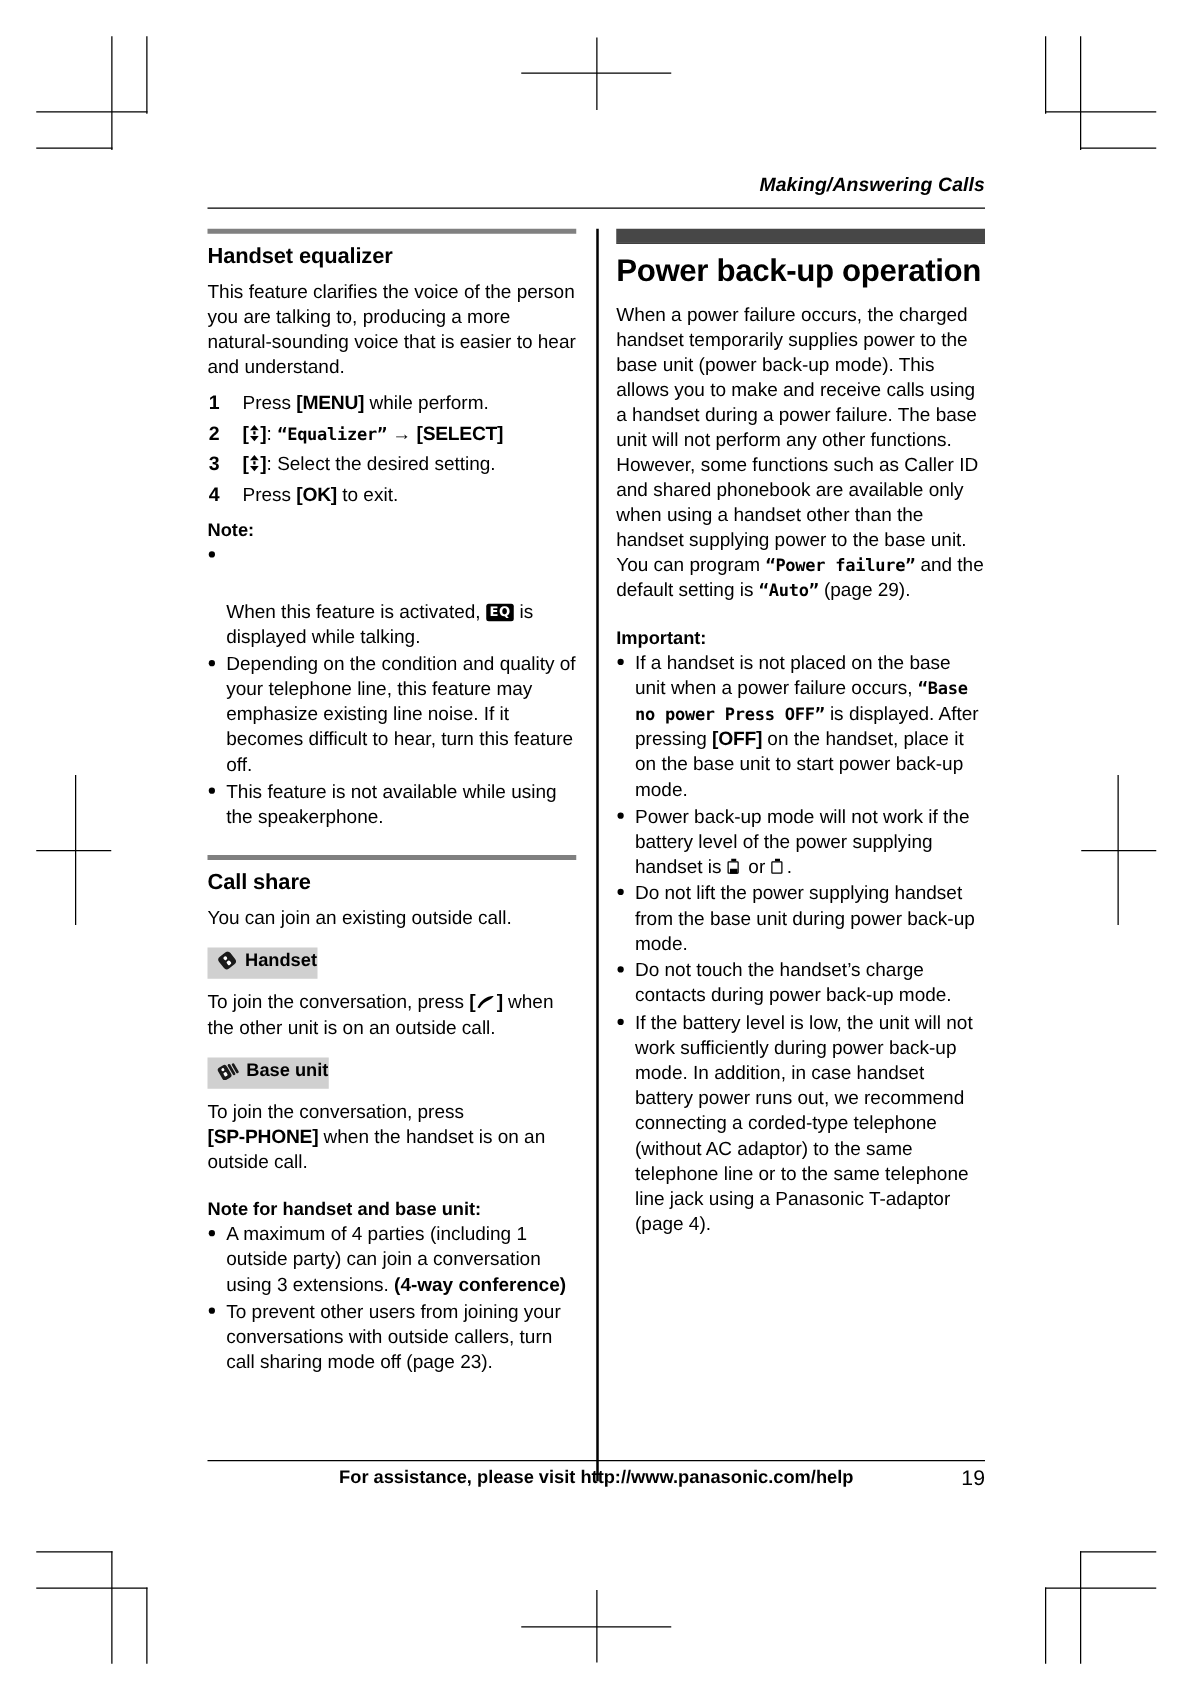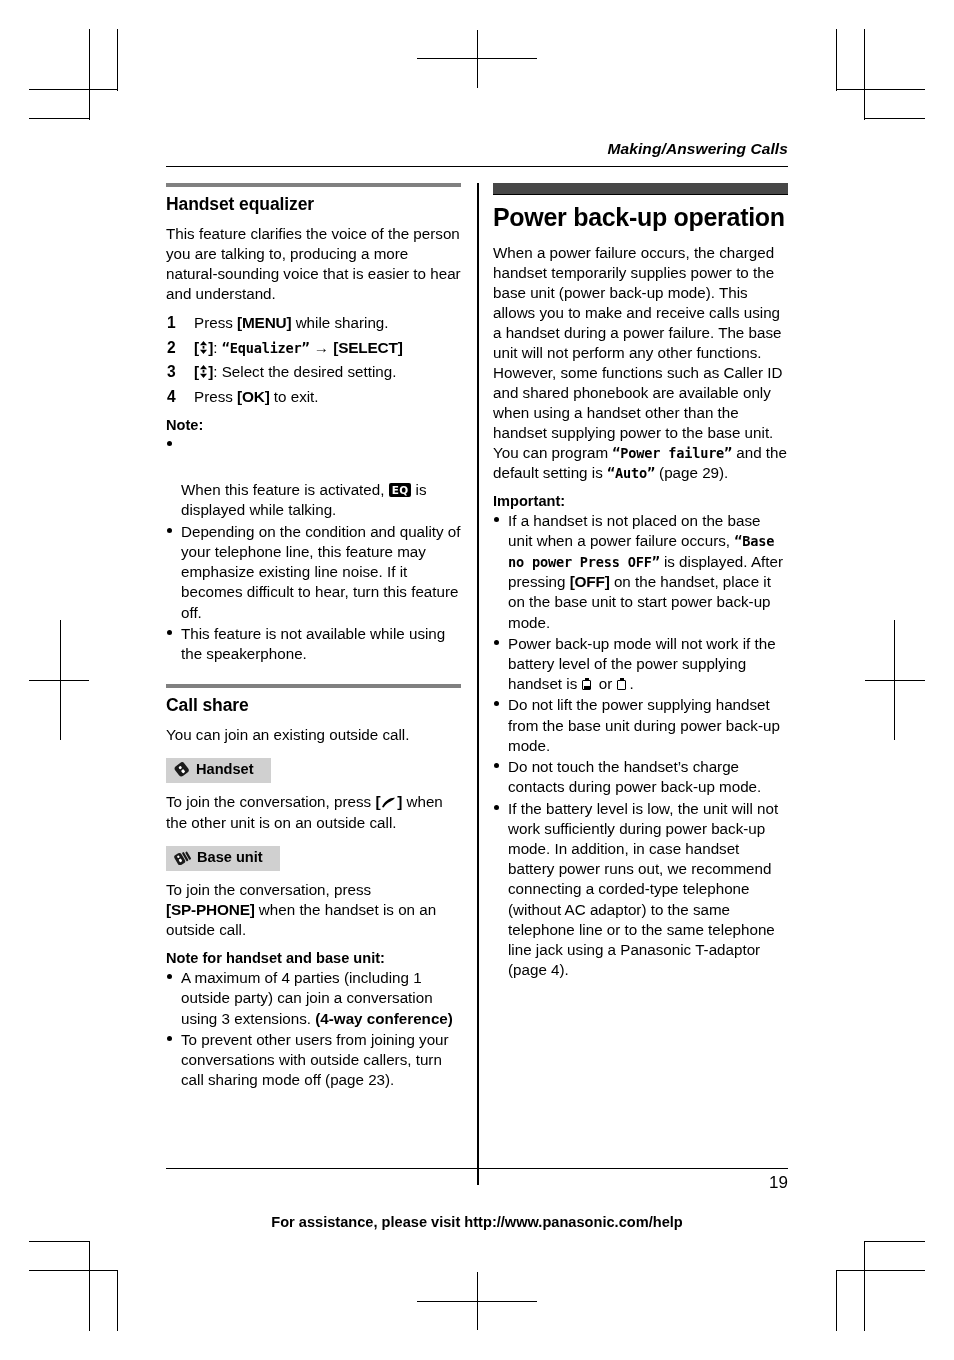--- a/index.html
+++ b/index.html
@@ -153,21 +153,21 @@
     height: 5px;
     border-radius: 50%;
     background: #000;
   }
 
   .lbl {
     font-size: 14.6px;
     font-weight: bold;
     margin: 0 0 2px 0;
   }
-  .lbl.spaced { margin-top: 10px; }
+  .lbl.spaced { margin-top: 20px; }
 
   b, .b { font-weight: bold; }
 
   
   .key {
     font-weight: bold;
     font-size: 15.4px;
     letter-spacing: -0.2px;
     white-space: nowrap;
   }
@@ -234,21 +234,21 @@
     bottom: 1.5px;
     width: 6px;
     height: 4px;
     background: #000;
   }
 
   
   .badge {
     display: inline-block;
     background: #d0d0d0;
-    padding: 3px 17px 3px 6px;
+    padding: 3px 0 3px 6px;
     font-size: 14.6px;
     font-weight: bold;
     margin: 4px 0 5px 0;
     white-space: nowrap;
   }
   .badge .gicon {
     display: inline-block;
     vertical-align: -3px;
     margin-right: 5px;
   }
@@ -272,21 +272,20 @@
     margin-top: 5px;
     height: 22px;
   }
   #footer-text {
     position: absolute;
     left: 50%;
     transform: translateX(-50%);
     font-size: 14.6px;
     font-weight: bold;
     white-space: nowrap;
-    margin-top: 40px;
   }
   #page-number {
     position: absolute;
     right: 0;
     top: -1px;
     font-size: 17px;
   }
 </style>
 </head>
 <body>
@@ -339,21 +338,21 @@
     <div class="col" id="col-left">
 
       
       <div class="bar-thin"></div>
       <h2 class="sub">Handset equalizer</h2>
       <p class="body">This feature clarifies the voice of the person you are talking to, producing a more natural-sounding voice that is easier to hear and understand.</p>
 
       <ol class="steps">
         <li>
           <span class="num">1</span>
-          <span>Press </span><span class="key">[MENU]</span><span> while sharing.</span>
+          <span>Press </span><span class="key">[MENU]</span><span> while perform.</span>
         </li>
         <li>
           <span class="num">2</span>
           <span class="navkey" aria-hidden="true">[<svg width="9" height="15" viewBox="0 0 9 15">
                 <polygon points="4.5,1 8,5.2 1,5.2" fill="#000"></polygon>
                 <rect x="3.6" y="6" width="1.8" height="2.6" fill="#000"></rect>
                 <polygon points="4.5,14 8,9.8 1,9.8" fill="#000"></polygon>
               </svg>]</span><span>: </span><span class="lcd">“Equalizer”</span><span> → </span><span class="key">[SELECT]</span>
         </li>
         <li>

